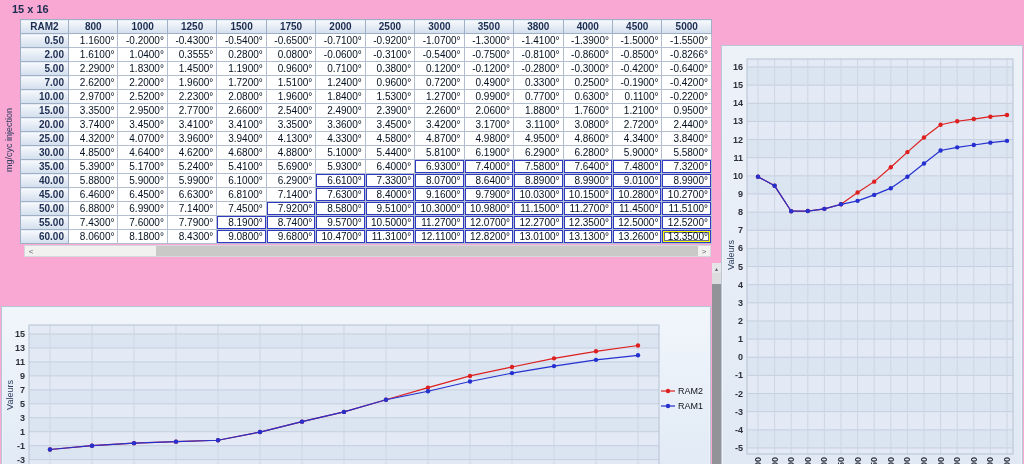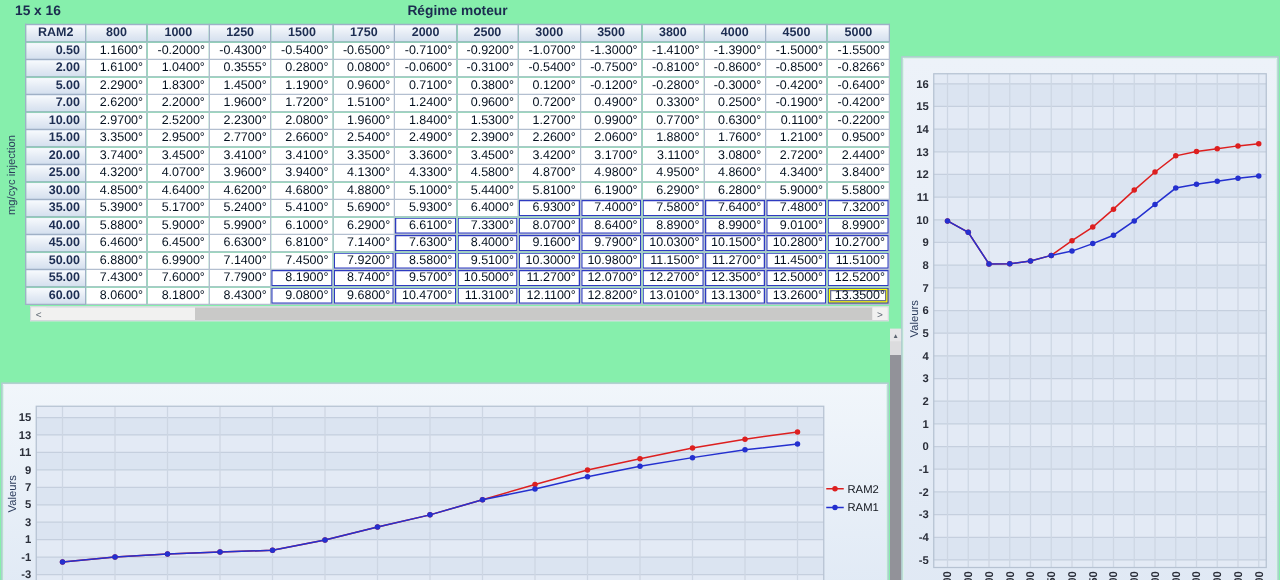--- a/index.html
+++ b/index.html
@@ -1,18 +1,18 @@
 <!DOCTYPE html>
 <html><head>
 <meta charset="utf-8">
 <style>
   html,body{margin:0;padding:0;}
   .app{
     position:relative; width:1024px; height:464px; overflow:hidden;
-    background:#86efac;
+    background:#f9a8d4;
     font-family:"Liberation Sans", sans-serif;
     -webkit-font-smoothing:antialiased;
   }
   
   .size-label{position:absolute;left:12px;top:3px;font-size:11px;font-weight:bold;color:#1b2c4f;}
   .table-title{position:absolute;left:20px;top:3px;width:692px;text-align:center;font-size:11px;font-weight:bold;color:#1b2c4f;}
   .ylab-table{position:absolute;left:-40px;top:134px;width:100px;height:12px;text-align:center;
     font-size:9px;color:#2c3c5c;transform:rotate(-90deg);}
   table.map{
     position:absolute;left:20px;top:19px;width:692px;
@@ -55,21 +55,20 @@
   .xlab-r{left:0;top:430px;width:300px;}
   .tick{font:bold 9px "Liberation Sans",sans-serif;fill:#2b2f3a;}
   .legend-text{font:9px "Liberation Sans",sans-serif;fill:#10141c;}
 </style>
 </head>
 <body>
 
 <div class="app">
 
   <div class="size-label">15 x 16</div>
-  <div class="table-title">Régime moteur</div>
   <div class="ylab-table">mg/cyc injection</div>
 
   <table class="map" id="map-table">
       <colgroup>
         <col style="width: 48px;">
         <col>
         <col>
         <col>
         <col>
         <col>

